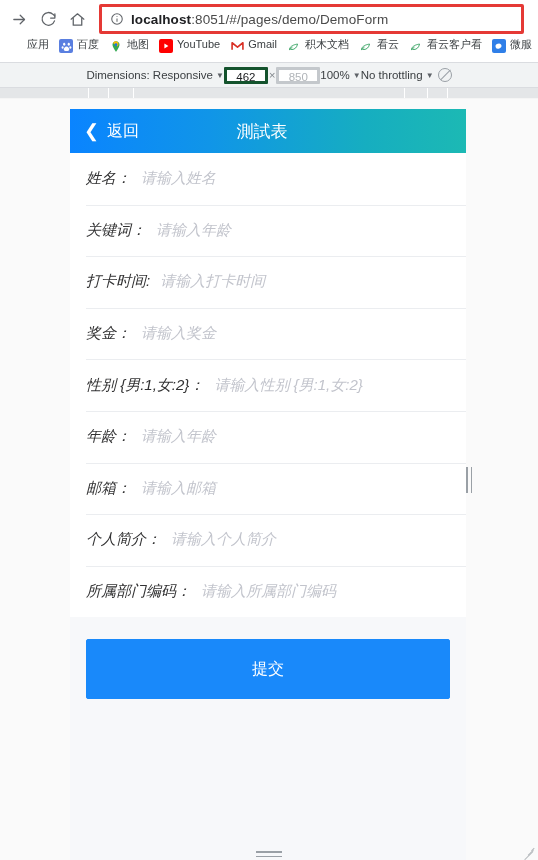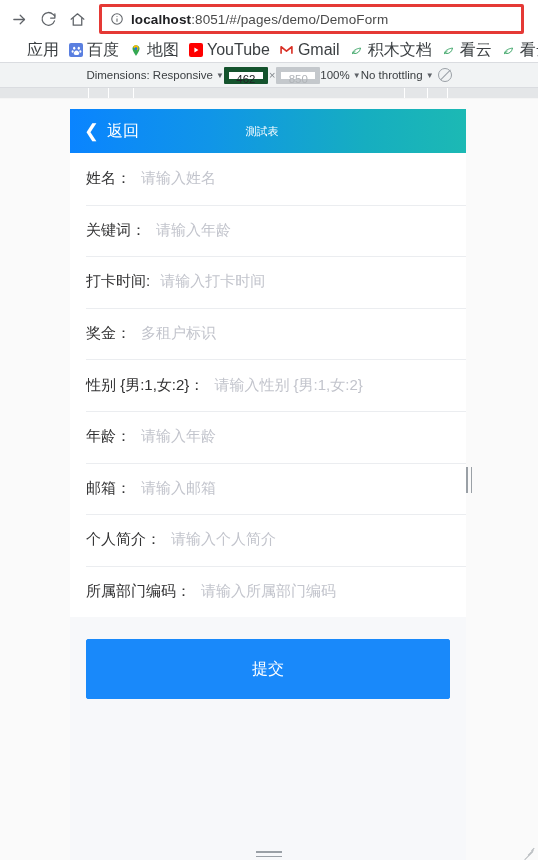--- a/index.html
+++ b/index.html
@@ -65,24 +65,24 @@
     background: #ffffff;
     display: flex;
     align-items: center;
     padding: 0 4px;
     gap: 0px;
     overflow: hidden;
     white-space: nowrap;
   }
   .bm {
     display: flex;
-    align-items: center;
+    align-items: flex-start;
     height: 22px;
     padding: 0 5px;
-    font-size: 16px;
+    font-size: 11px;
     color: #3c4043;
     flex: 0 0 auto;
   }
   .bm .bm-ico {
     width: 14px; height: 14px;
     margin-right: 4px;
     flex: 0 0 auto;
     display: flex; align-items: center; justify-content: center;
     font-size: 10px;
     border-radius: 2px;
@@ -106,21 +106,21 @@
     align-items: center;
     justify-content: center;
     font-size: 11.5px;
     color: #3c4043;
     padding: 0 6px;
   }
   .dt-item { display: flex; align-items: center; gap: 3px; white-space: nowrap; }
   .caret { font-size: 8px; color: #5f6368; }
   .dim-input {
     width: 44px; height: 17px;
-    border: 5px solid #14532d;
+    border: 3px solid #14532d;
     background: #fff;
     font-size: 11.5px;
     text-align: center;
     line-height: 15px;
     color: #202124;
     border-radius: 1px;
   }
   .dim-input.placeholder { color: #b0b4b8; border-color: #c4c8cc; }
   .dim-x { color: #80868b; font-size: 11px; padding: 0 1px; }
   .throttle-icon {
@@ -186,28 +186,28 @@
     padding-left: 14px;
     font-size: 16px;
     color: #fff;
     z-index: 2;
   }
   .back-chevron { font-size: 18px; font-weight: 300; line-height: 1; }
   .app-title {
     position: absolute;
     left: 0; right: 12px;
     text-align: center;
-    font-size: 11px;
+    font-size: 17px;
     color: #ffffff;
     pointer-events: none;
     font-family: Liberation Serif, serif;
   }
 
   
-  .form-list { background: #ffffff; }
+  .form-list { background: #ffffff; font-style: italic; }
   .form-row {
     display: flex;
     align-items: center;
     min-height: 51.6px;
     padding: 0 16px;
     position: relative;
   }
   .form-row + .form-row::before {
     content: "";
     position: absolute;
@@ -461,21 +461,21 @@
       <div class="form-row">
         <span class="field-label">关键词：</span>
         <span class="field-input">请输入年龄</span>
       </div>
       <div class="form-row">
         <span class="field-label">打卡时间:</span>
         <span class="field-input">请输入打卡时间</span>
       </div>
       <div class="form-row">
         <span class="field-label">奖金：</span>
-        <span class="field-input">多租户标识</span>
+        <span class="field-input">请输入奖金</span>
       </div>
       <div class="form-row">
         <span class="field-label">性别 {男:1,女:2}：</span>
         <span class="field-input">请输入性别 {男:1,女:2}</span>
       </div>
       <div class="form-row">
         <span class="field-label">年龄：</span>
         <span class="field-input">请输入年龄</span>
       </div>
       <div class="form-row">

